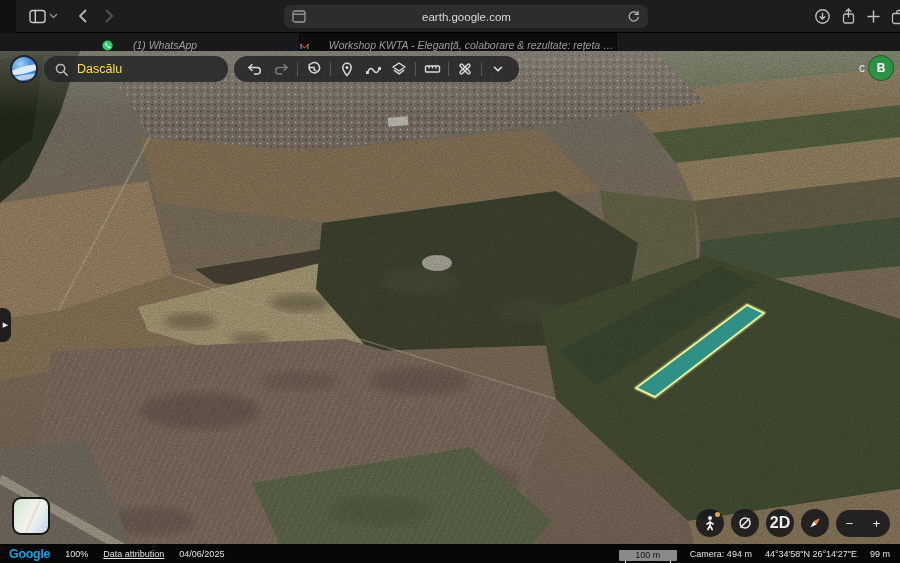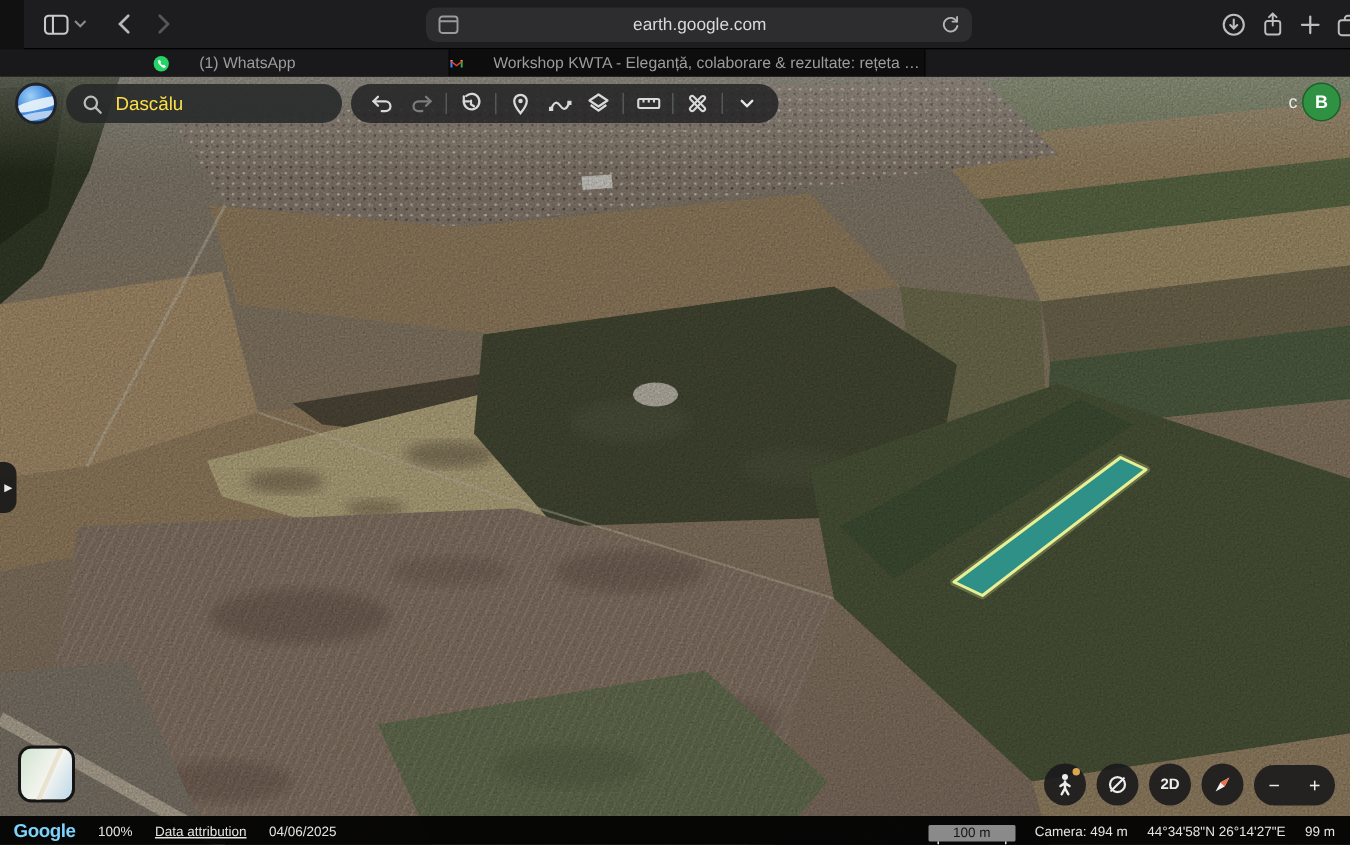--- a/index.html
+++ b/index.html
@@ -17,23 +17,23 @@
     padding:0 8px; }
   #address-text { flex:1; text-align:center; color:#d9d9d9; font-size:11.5px; }
   #nav-back svg { opacity:.85; } #nav-forward svg { opacity:.32; }
   #chrome-right { position:absolute; right:8px; top:0; height:33px; display:flex;
     align-items:center; gap:10px; }
   #rec-dot { position:absolute; right:3px; top:4px; width:5px; height:5px;
     border-radius:50%; background:#7d5ee0; }
 
   #tab-strip { position:absolute; top:33px; left:0; width:900px; height:18px;
     background:#19191b; display:flex; }
-  .tab { height:18px; display:flex; align-items:center; justify-content:center;
+  .tab { height:18px; display:flex; align-items:flex-end; justify-content:center;
     gap:20px; font-size:10.5px; color:#9c9c9c; border-right:1px solid #070707;
-    overflow:hidden; white-space:nowrap; }
+    overflow:hidden; white-space:nowrap;font-style:italic; }
   .tab.active { color:#ececec; font-weight:bold; }
   .tab.dark { background:#0d0d0d; }
   .tab .lbl { overflow:hidden; text-overflow:ellipsis; max-width:92%; }
 
   
   #map { position:absolute; top:51px; left:0; width:900px; height:512px; overflow:hidden; }
   #terrain { position:absolute; top:0; left:0; }
 
   
   #earth-bar { position:absolute; top:4px; left:10px; height:28px; display:flex;
@@ -72,34 +72,34 @@
     border-radius:9px; border:2.5px solid #151515; overflow:hidden;
     background:linear-gradient(120deg,#cfe3d2 0%, #e8efe4 35%, #f4f5f1 55%, #bcd7e8 100%); }
   #minimap::before { content:""; position:absolute; left:16px; top:-4px; width:3px;
     height:50px; background:#e9e2cf; transform:rotate(24deg); }
 
   
   #map-controls { position:absolute; right:10px; top:458px; display:flex;
     align-items:center; gap:7px; }
   .ctl { width:28px; height:28px; border-radius:50%; background:rgba(24,24,26,.88);
     display:flex; align-items:center; justify-content:center; color:#ececec; }
-  #btn-2d { font-size:10px; font-weight:bold; }
+  #btn-2d { font-size:16px; font-weight:bold; }
   #zoom-pill { width:54px; height:27px; border-radius:14px; background:rgba(24,24,26,.88);
     display:flex; align-items:center; justify-content:space-around; color:#ececec;
     font-size:13px; }
   #zoom-pill span { line-height:1; }
   #pegman-dot { position:absolute; right:4px; top:3px; width:5px; height:5px;
     border-radius:50%; background:#dca64e; }
 
   
   #status-bar { position:absolute; left:0; bottom:0; width:900px; height:19px;
     background:rgba(2,2,2,.95); display:flex; align-items:center; color:#e3e3e3;
     font-size:9px; }
   #status-left { display:flex; align-items:center; gap:15px; padding-left:9px; }
-  #google-logo { font-size:12.5px; font-weight:bold; color:#7dd3fc; letter-spacing:-.3px; }
+  #google-logo { font-size:12.5px; font-weight:bold; color:#0ea5e9; letter-spacing:-.3px; }
   #attr-link { text-decoration:underline; }
   #status-right { margin-left:auto; display:flex; align-items:center; gap:13px;
     padding-right:10px; }
   #scale-widget { width:58px; position:relative; top:-3px;margin-top:14px; }
   #scale-label { background:#8a8a8a; color:#151515; text-align:center; font-size:9px;
     height:11px; line-height:11px; border-radius:1px; }
   #scale-bracket { width:46px; height:4px; margin:0 auto; border-left:1.3px solid #e9e9e9;
     border-right:1.3px solid #e9e9e9; border-bottom:1.3px solid #e9e9e9; }
 
   svg.ic { display:block; }

